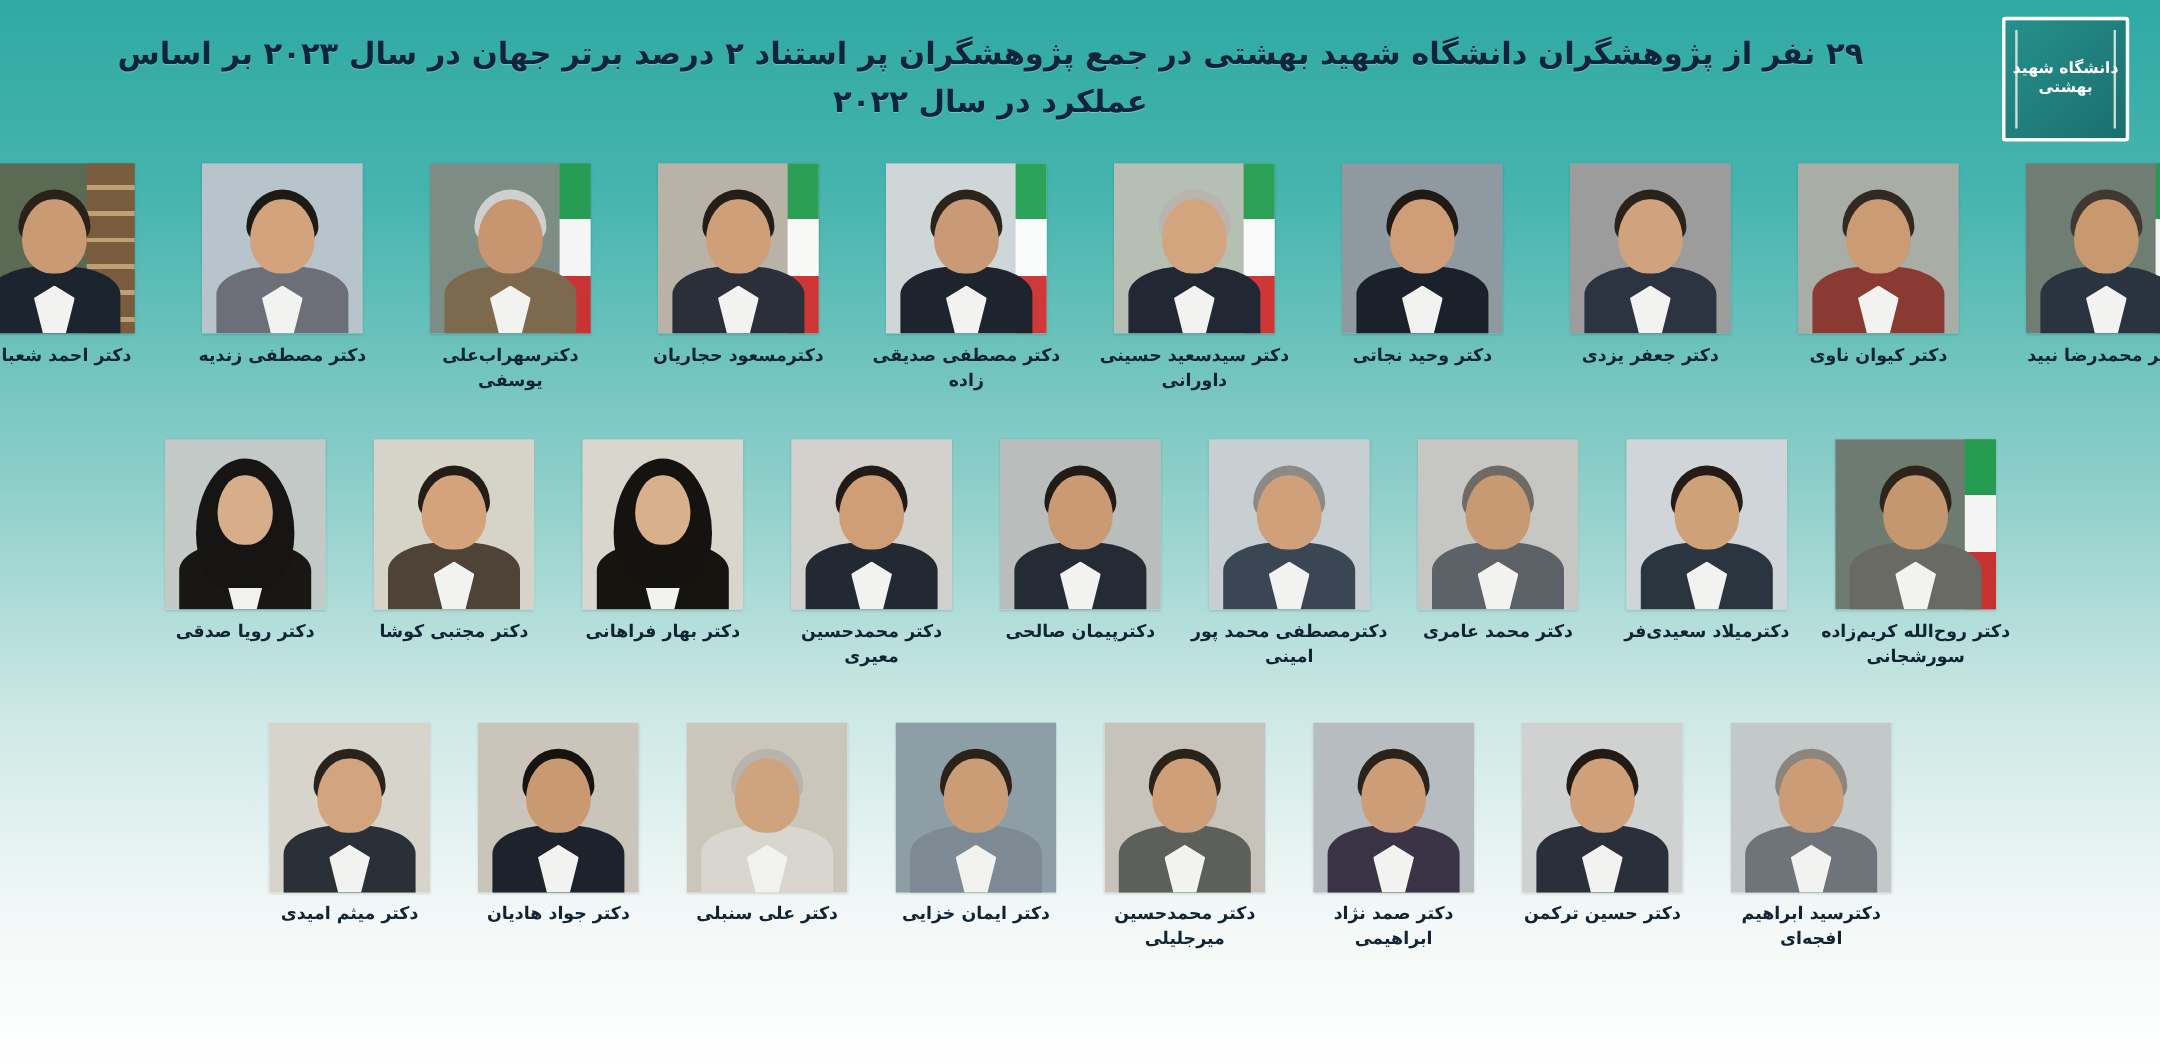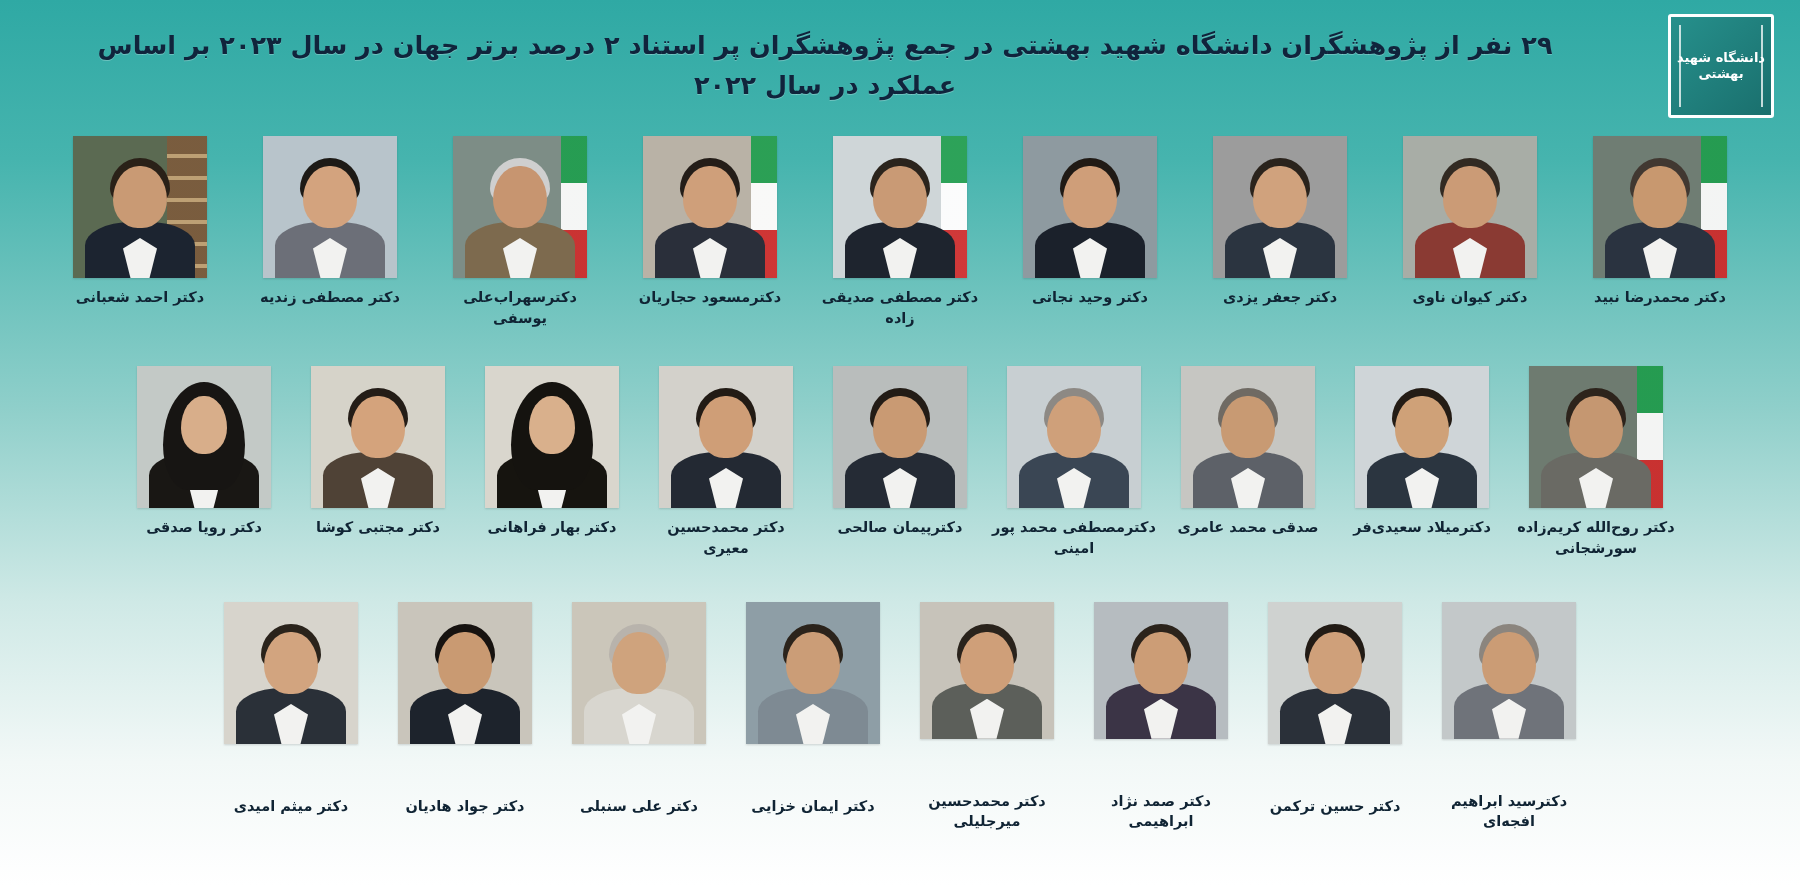--- a/index.html
+++ b/index.html
@@ -115,21 +115,21 @@
 
   .person {
     width: 164px;
     display: flex;
     flex-direction: column;
     align-items: center;
     box-sizing: border-box;
   }
   .row-1 .person { margin: 0 5px; }
   .row-2 .person { margin: 0 5px; }
-  .row-3 .person { margin: 0 5px; gap: 44px; }
+  .row-3 .person { margin: 0 5px; }
 
   .photo {
     width: 134px;
     height: 142px;
     overflow: hidden;
     position: relative;
     box-shadow: 0 1px 2px rgba(0,0,0,0.15);
   }
   .photo .bg {
     position: absolute;
@@ -268,20 +268,31 @@
             <div class="flag" style="right: 0px;"></div>
             <div class="body" style="width: 110px; height: 56px; background: rgb(30, 36, 46);"></div>
             <div class="shirt" style="height: 40px;"></div>
             <div class="hair" style="top: 22px; width: 60px; height: 44px; background: rgb(43, 36, 29);"></div>
             <div class="head" style="top: 30px; width: 54px; height: 62px; background: rgb(201, 154, 117);"></div>
           </div>
           <div class="name">دکتر مصطفی صدیقی زاده</div>
         </div>
         <div class="person">
           <div class="photo">
+            <div class="bg" style="background: rgb(182, 191, 180);"></div>
+            <div class="flag" style="right: 0px;"></div>
+            <div class="body" style="width: 110px; height: 56px; background: rgb(34, 40, 51);"></div>
+            <div class="shirt" style="height: 40px;"></div>
+            <div class="hair" style="top: 22px; width: 60px; height: 44px; background: rgb(185, 180, 173);"></div>
+            <div class="head" style="top: 30px; width: 54px; height: 62px; background: rgb(211, 165, 127);"></div>
+          </div>
+          <div class="name">دکتر سیدسعید حسینی داورانی</div>
+        </div>
+        <div class="person">
+          <div class="photo">
             <div class="bg" style="background: rgb(142, 154, 160);"></div>
             <div class="body" style="width: 110px; height: 56px; background: rgb(27, 33, 43);"></div>
             <div class="shirt" style="height: 40px;"></div>
             <div class="hair" style="top: 22px; width: 60px; height: 44px; background: rgb(32, 26, 21);"></div>
             <div class="head" style="top: 30px; width: 54px; height: 62px; background: rgb(207, 158, 121);"></div>
           </div>
           <div class="name">دکتر وحید نجاتی</div>
         </div>
         <div class="person">
           <div class="photo">
@@ -377,21 +388,21 @@
           <div class="name">دکترمصطفی محمد پور امینی</div>
         </div>
         <div class="person">
           <div class="photo">
             <div class="bg" style="background: rgb(198, 198, 194);"></div>
             <div class="body" style="width: 110px; height: 56px; background: rgb(93, 97, 104);"></div>
             <div class="shirt" style="height: 40px;"></div>
             <div class="hair" style="top: 22px; width: 60px; height: 44px; background: rgb(111, 106, 99);"></div>
             <div class="head" style="top: 30px; width: 54px; height: 62px; background: rgb(200, 154, 115);"></div>
           </div>
-          <div class="name">صدقی محمد عامری</div>
+          <div class="name">دکتر محمد عامری</div>
         </div>
         <div class="person">
           <div class="photo">
             <div class="bg" style="background: rgb(207, 213, 216);"></div>
             <div class="body" style="width: 110px; height: 56px; background: rgb(43, 53, 64);"></div>
             <div class="shirt" style="height: 40px;"></div>
             <div class="hair" style="top: 22px; width: 60px; height: 44px; background: rgb(36, 28, 21);"></div>
             <div class="head" style="top: 30px; width: 54px; height: 62px; background: rgb(207, 161, 120);"></div>
           </div>
           <div class="name">دکترمیلاد سعیدی‌فر</div>

